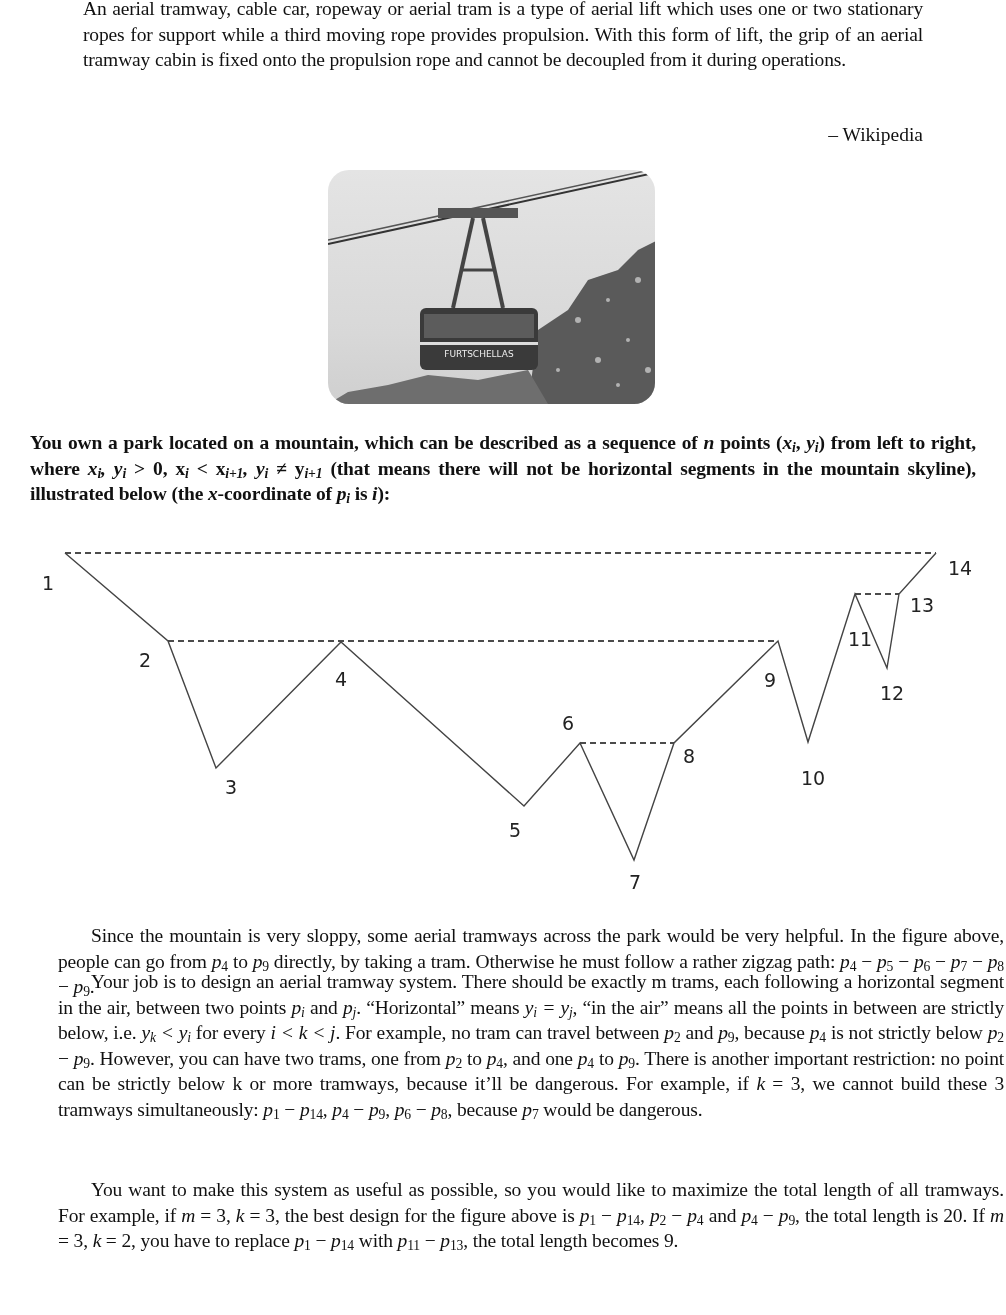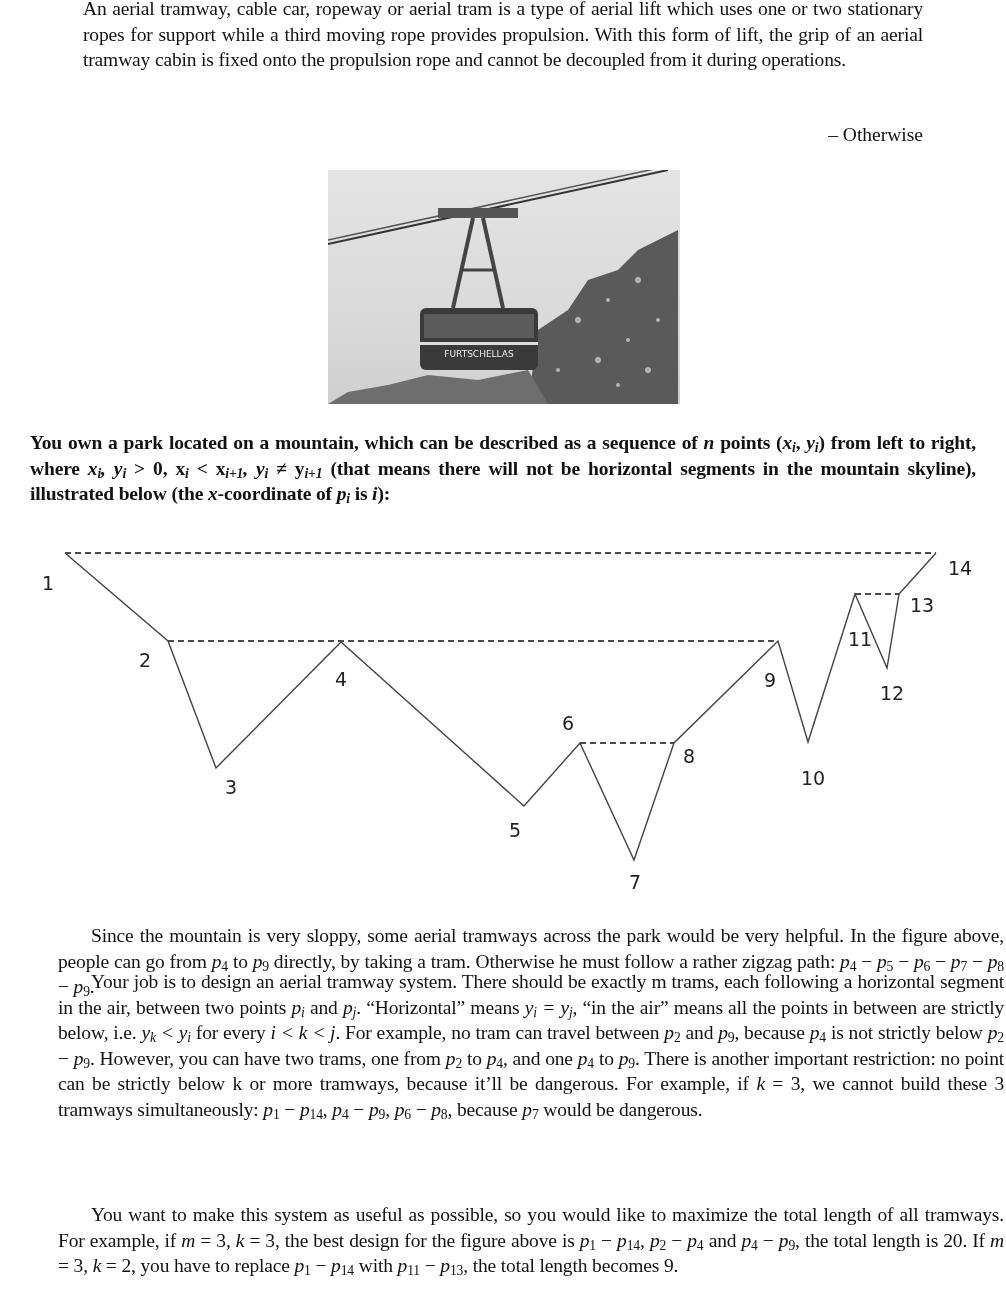--- a/index.html
+++ b/index.html
@@ -11,41 +11,42 @@
   .quote {
     position: absolute; left: 83px; top: -4px; width: 840px;
     line-height: 25.5px; text-align: justify; text-align-last: left;
     letter-spacing: -0.15px;
   }
   .attribution {
     position: absolute; right: 83px; top: 122px;
     line-height: 25px;
   }
   .photo {
-    position: absolute; left: 328px; top: 170px; width: 352px; height: 234px;
+    position: absolute; left: 328px; top: 170px; width: 327px; height: 234px;
     background: linear-gradient(180deg, #e4e4e4 0%, #d8d8d8 70%, #cfcfcf 100%);
     overflow: hidden;
+    border-radius: 21px;
   }
   .photo svg { position: absolute; left: 0; top: 0; }
   .para {
     position: absolute; left: 30px; width: 946px;
     line-height: 25.5px; text-align: justify; letter-spacing: -0.15px;
   }
   .para.last { text-align-last: left; }
   .indent { text-indent: 33px; margin-left: 28px; }
   .m { font-style: italic; }
   sub { font-size: 70%; vertical-align: -3px; line-height: 0; }
   .diagram { position: absolute; left: 0; top: 530px; }
   .lbl { font-family: "DejaVu Sans", sans-serif; font-size: 19px; fill: #222; }
 </style>
 </head>
 <body>
 
 <div class="quote">An aerial tramway, cable car, ropeway or aerial tram is a type of aerial lift which uses one or two stationary ropes for support while a third moving rope provides propulsion. With this form of lift, the grip of an aerial tramway cabin is fixed onto the propulsion rope and cannot be decoupled from it during operations.</div>
-<div class="attribution">– Otherwise</div>
+<div class="attribution">– Wikipedia</div>
 
 <div class="photo">
   <svg width="350" height="234" viewBox="0 0 350 234">
 
     <line x1="0" y1="74" x2="340" y2="0" stroke="#333" stroke-width="2"></line>
     <line x1="0" y1="70" x2="340" y2="-4" stroke="#555" stroke-width="1.5"></line>
 
     <path d="M 200 234 L 210 160 L 240 140 L 260 110 L 290 100 L 310 80 L 330 70 L 350 60 L 350 234 Z" fill="#5a5a5a"></path>
     <path d="M 0 234 L 20 222 L 60 215 L 100 205 L 150 210 L 200 200 L 220 234 Z" fill="#6e6e6e"></path>
     <g fill="#d8d8d8" opacity="0.7">
@@ -103,15 +104,15 @@
 </svg>
 
 <div class="para indent" style="top:923px;">
   <span>Since the mountain is very sloppy, some aerial tramways across the park would be very helpful. In the figure above, people can go from </span><span class="m">p</span><sub>4</sub><span> to </span><span class="m">p</span><sub>9</sub><span> directly, by taking a tram. Otherwise he must follow a rather zigzag path: </span><span class="m">p</span><sub>4</sub> − <span class="m">p</span><sub>5</sub> − <span class="m">p</span><sub>6</sub> − <span class="m">p</span><sub>7</sub> − <span class="m">p</span><sub>8</sub> − <span class="m">p</span><sub>9</sub><span>.</span>
 </div>
 
 <div class="para indent" style="top:969px;">
   <span>Your job is to design an aerial tramway system. There should be exactly m trams, each following a horizontal segment in the air, between two points </span><span class="m">p<sub>i</sub></span><span> and </span><span class="m">p<sub>j</sub></span><span>. “Horizontal” means </span><span class="m">y<sub>i</sub> = y<sub>j</sub></span><span>, “in the air” means all the points in between are strictly below, i.e. </span><span class="m">y<sub>k</sub> &lt; y<sub>i</sub></span><span> for every </span><span class="m">i &lt; k &lt; j</span><span>. For example, no tram can travel between </span><span class="m">p</span><sub>2</sub><span> and </span><span class="m">p</span><sub>9</sub><span>, because </span><span class="m">p</span><sub>4</sub><span> is not strictly below </span><span class="m">p</span><sub>2</sub> − <span class="m">p</span><sub>9</sub><span>. However, you can have two trams, one from </span><span class="m">p</span><sub>2</sub><span> to </span><span class="m">p</span><sub>4</sub><span>, and one </span><span class="m">p</span><sub>4</sub><span> to </span><span class="m">p</span><sub>9</sub><span>. There is another important restriction: no point can be strictly below k or more tramways, because it’ll be dangerous. For example, if </span><span class="m">k</span><span> = 3, we cannot build these 3 tramways simultaneously: </span><span class="m">p</span><sub>1</sub> − <span class="m">p</span><sub>14</sub>, <span class="m">p</span><sub>4</sub> − <span class="m">p</span><sub>9</sub>, <span class="m">p</span><sub>6</sub> − <span class="m">p</span><sub>8</sub><span>, because </span><span class="m">p</span><sub>7</sub><span> would be dangerous.</span>
 </div>
 
-<div class="para indent last" style="top:1202px;">
+<div class="para indent last" style="top:1177px;">
   <span>You want to make this system as useful as possible, so you would like to maximize the total length of all tramways. For example, if </span><span class="m">m</span><span> = 3, </span><span class="m">k</span><span> = 3, the best design for the figure above is </span><span class="m">p</span><sub>1</sub> − <span class="m">p</span><sub>14</sub>, <span class="m">p</span><sub>2</sub> − <span class="m">p</span><sub>4</sub><span> and </span><span class="m">p</span><sub>4</sub> − <span class="m">p</span><sub>9</sub><span>, the total length is 20. If </span><span class="m">m</span><span> = 3, </span><span class="m">k</span><span> = 2, you have to replace </span><span class="m">p</span><sub>1</sub> − <span class="m">p</span><sub>14</sub><span> with </span><span class="m">p</span><sub>11</sub> − <span class="m">p</span><sub>13</sub><span>, the total length becomes 9.</span>
 </div>
 
 </body></html>

